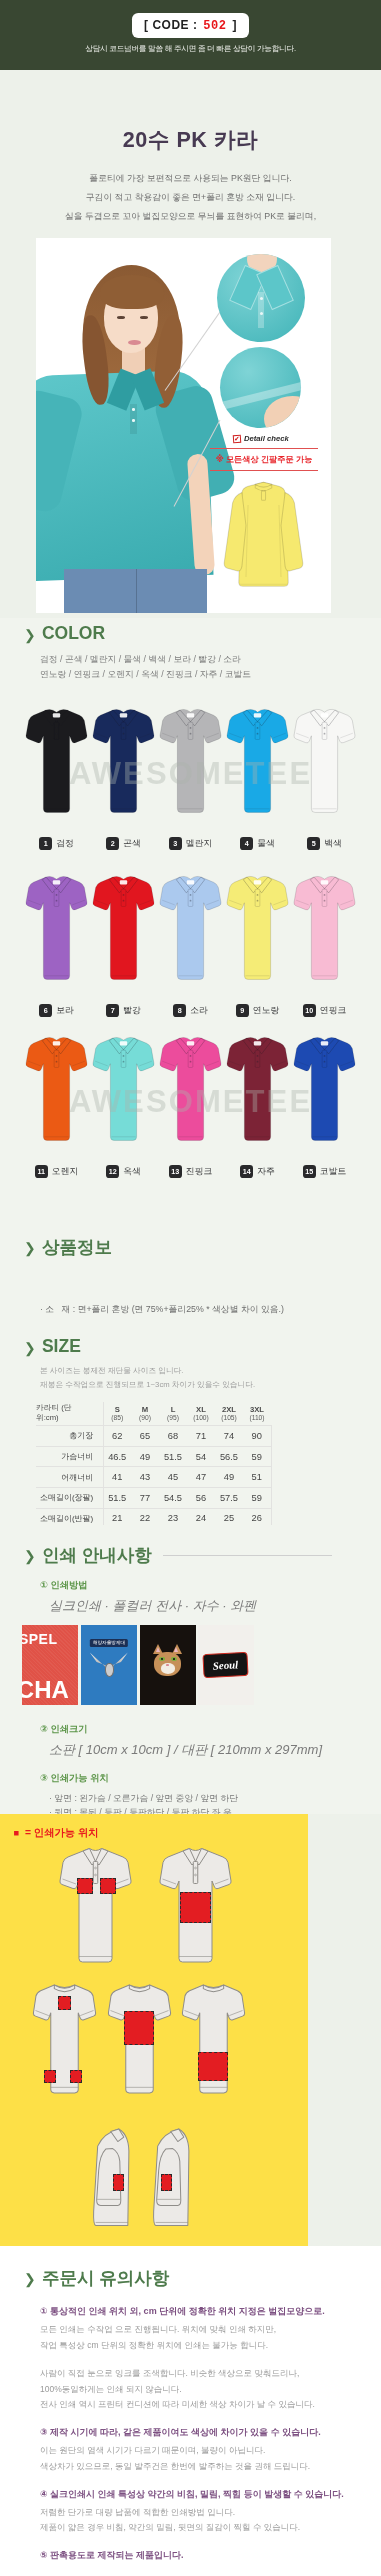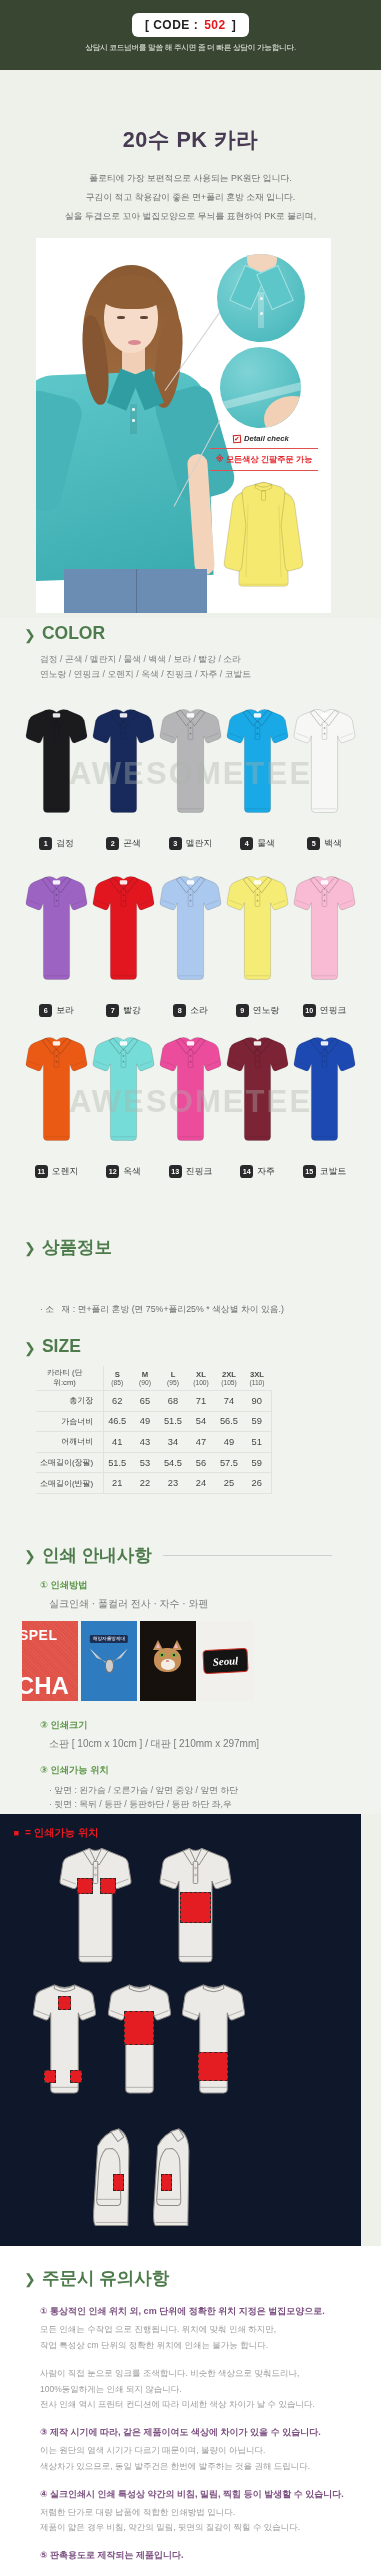--- a/index.html
+++ b/index.html
@@ -4,21 +4,21 @@
 <style>
   html,body{margin:0;padding:0;background:#ffffff;}
   *{box-sizing:border-box;}
   .page{position:relative;width:381px;height:2639px;overflow:hidden;
         font-family:"Liberation Sans","DejaVu Sans",sans-serif;background:#edf1ea;}
 
   
   .hdr{position:absolute;top:0;left:0;width:381px;height:70px;background:#394732;text-align:center;}
   .code-badge{display:inline-block;margin-top:13.4px;background:#ffffff;border-radius:6.2px;
               padding:4.6px 12.4px;font-size:12px;font-weight:bold;color:#222;letter-spacing:0.5px;}
-  .code-badge .red{color:#e8161b;margin:0 2.1px;}
+  .code-badge .red{color:#e8161b;margin:0 2.1px;font-family:Liberation Mono, monospace;}
   .code-sub{margin-top:6.2px;color:#f3f5f0;font-size:7.7px;letter-spacing:-0.3px;}
 
   
   .intro{position:absolute;top:70px;left:0;width:381px;height:549px;background:#edf1ea;}
   .big-title{position:absolute;top:41px;left:0;width:381px;text-align:center;
              font-size:21.6px;font-weight:800;color:#473a52;letter-spacing:0.5px;}
   .desc{position:absolute;top:99px;left:0;width:381px;text-align:center;
         font-size:8.8px;line-height:19px;color:#6f6f6f;}
 
   .photo-panel{position:absolute;top:168px;left:36px;width:295px;height:375px;background:#ffffff;overflow:hidden;}
@@ -101,34 +101,34 @@
   .sec-info .sec-head{margin-top:9.3px;}
   .info-lines{margin:9.3px 0 0 40px;font-size:8.8px;line-height:16px;color:#6e6e6e;white-space:pre-wrap;}
 
   
   .sec-size{position:absolute;top:1329px;left:0;width:381px;height:196px;background:#f1f4ee;}
   .sec-size .sec-head{margin-top:7.2px;}
   .size-notes{margin:7.2px 0 0 40px;font-size:7.7px;line-height:14px;color:#9e9e9e;}
   .size-table{border-collapse:collapse;margin:9.3px 0 0 36px;table-layout:fixed;}
   .size-table th,.size-table td{border-bottom:0.5px solid #e2e2e0;font-weight:normal;padding:0;}
   .size-table thead th{height:24px;vertical-align:middle;}
-  .size-table .corner{width:67px;text-align:center;padding-right:9.3px;font-size:7.7px;color:#4b4b4b;
+  .size-table .corner{width:67px;text-align:left;padding-right:9.3px;font-size:7.7px;color:#4b4b4b;
                       border-right:0.5px solid #e2e2e0;}
   .size-table thead th.szc{width:28px;text-align:center;font-size:7.7px;font-weight:bold;color:#4b4b4b;}
   .size-table thead th.szc em{display:block;font-style:normal;font-weight:normal;font-size:6.7px;color:#5a5a5a;}
   .size-table tbody th{height:20.6px;text-align:right;padding-right:9.3px;font-size:8px;color:#464646;
                        border-right:0.5px solid #e2e2e0;}
   .size-table tbody td{text-align:center;font-size:9.3px;color:#464646;}
   .size-table tbody td:last-child{border-right:0.5px solid #e2e2e0;}
 
   
   .sec-print{position:absolute;top:1525px;left:0;width:381px;height:289px;background:#f1f4ee;}
   .sec-print .sec-head{margin-top:17.5px;}
   .sub-title{margin:12.4px 0 0 40px;font-size:9.3px;font-weight:bold;color:#5c9549;}
-  .sub-body{margin:5.2px 0 0 49px;font-size:10px;color:#7a7a7a;}
+  .sub-body{margin:5.2px 0 0 49px;font-size:13px;color:#7a7a7a;font-style:italic;}
   .pos-lines{margin:5.2px 0 0 49px;font-size:8.8px;line-height:14.4px;color:#7a7a7a;}
 
   .tiles{display:flex;margin:10.3px 0 0 22px;}
   .tile{position:relative;width:56px;height:80px;margin-right:1.5px;overflow:hidden;}
   .t-silk{background:#e05247;}
   .t-silk::after{content:"";position:absolute;inset:0;
       background:repeating-linear-gradient(45deg,rgba(255,255,255,.05) 0 1px,transparent 1px 2.6px);}
   .silk1{position:absolute;left:-3.1px;top:5.2px;font-size:14px;font-weight:900;color:#fff;letter-spacing:0.5px;}
   .silk2{position:absolute;left:-5.2px;bottom:1px;font-size:24px;font-weight:900;color:#fff;}
   .t-transfer{background:#2e7bc0;}
@@ -149,21 +149,21 @@
   .cat-eye{position:absolute;top:32px;width:5.7px;height:3.6px;background:#7fae3e;border-radius:50%;transform:rotate(-8deg);}
   .cat-eye i{position:absolute;left:2.1px;top:1px;width:1.5px;height:1.5px;background:#1c1c1c;border-radius:50%;}
   .cat-nose{position:absolute;left:26px;top:39px;width:3.1px;height:2.1px;background:#d98a92;border-radius:40%;}
   .t-patch{background:#f2f0ec;}
   .patch{position:absolute;left:5.2px;top:28px;width:45px;height:24px;background:#141414;border:1.5px solid #cf2a1f;
          border-radius:4.1px;transform:rotate(-3deg);display:flex;align-items:center;justify-content:center;}
   .patch i{font-family:"Liberation Serif","DejaVu Serif",serif;font-style:italic;font-weight:bold;
            font-size:10.8px;color:#fff;}
 
   
-  .sec-band{position:absolute;top:1814px;left:0;width:361px;height:433px;background:#0f172a;}
+  .sec-band{position:absolute;top:1814px;left:0;width:308px;height:433px;background:#fde047;}
   .legend{position:absolute;left:13.4px;top:12.4px;font-size:10.3px;font-weight:bold;color:#e8191f;}
   .legend .sq{font-size:9.3px;margin-right:3.1px;}
   .diag{position:absolute;}
   .diag svg{width:100%;height:100%;display:block;}
   .diagram .d{fill:#eceae7;stroke:#8f8d89;stroke-width:2;stroke-linejoin:round;}
   .diagram .thin{fill:none;stroke:#8f8d89;stroke-width:1.2;}
   .pa{position:absolute;background:#e31d22;border:1px dashed #2b2b2b;}
 
   
   .sec-notice{position:absolute;top:2246px;left:0;width:381px;height:393px;background:#ffffff;padding-top:19.6px;}
@@ -572,20 +572,24 @@
       <div>· 소   재 : 면+폴리 혼방 (면 75%+폴리25% * 색상별 차이 있음.)</div>
       <div>· 사이즈 : S(85),M(90),L(95),XL(100),2XL(105),3XL(110)</div>
       <div>· 원산지 : 원단 및 모든 부자재 KOREA / 봉제 KOREA &amp; VIETNAM</div>
     </div>
   </section>
 
   <section class="sec-size">
     <div class="sec-head">
       <span class="chev">❯</span>
       <span>SIZE</span>
+    </div>
+    <div class="size-notes">
+      <div>본 사이즈는 봉제전 재단물 사이즈 입니다.</div>
+      <div>재봉은 수작업으로 진행되므로 1~3cm 차이가 있을수 있습니다.</div>
     </div>
     <table class="size-table" id="size-table">
         <thead>
           <tr>
             <th class="corner">카라티 (단위:cm)</th>
             <th class="szc">S<em>(85)</em></th>
             <th class="szc">M<em>(90)</em></th>
             <th class="szc">L<em>(95)</em></th>
             <th class="szc">XL<em>(100)</em></th>
             <th class="szc">2XL<em>(105)</em></th>
@@ -608,29 +612,29 @@
             <td>49</td>
             <td>51.5</td>
             <td>54</td>
             <td>56.5</td>
             <td>59</td>
           </tr>
           <tr>
             <th>어깨너비</th>
             <td>41</td>
             <td>43</td>
-            <td>34</td>
+            <td>45</td>
             <td>47</td>
             <td>49</td>
             <td>51</td>
           </tr>
           <tr>
             <th>소매길이(장팔)</th>
             <td>51.5</td>
-            <td>53</td>
+            <td>77</td>
             <td>54.5</td>
             <td>56</td>
             <td>57.5</td>
             <td>59</td>
           </tr>
           <tr>
             <th>소매길이(반팔)</th>
             <td>21</td>
             <td>22</td>
             <td>23</td>

